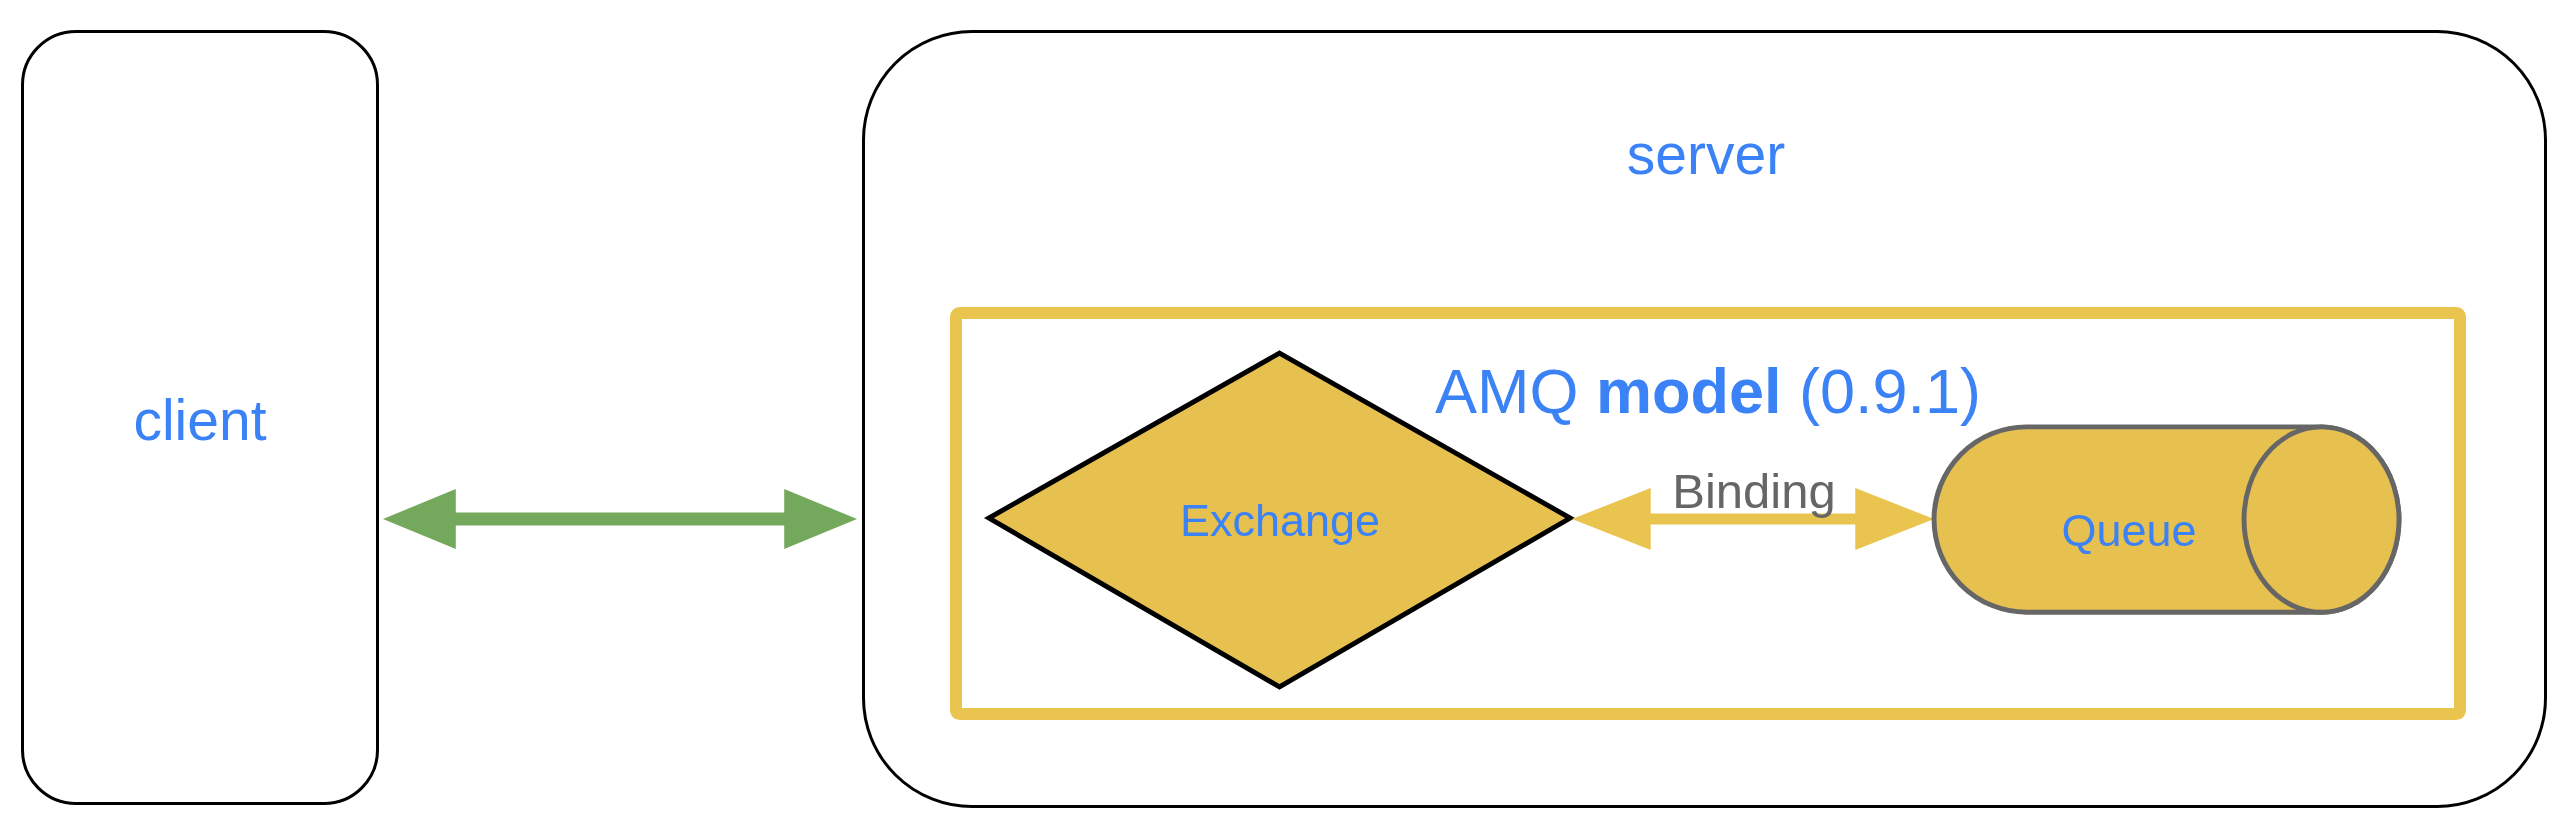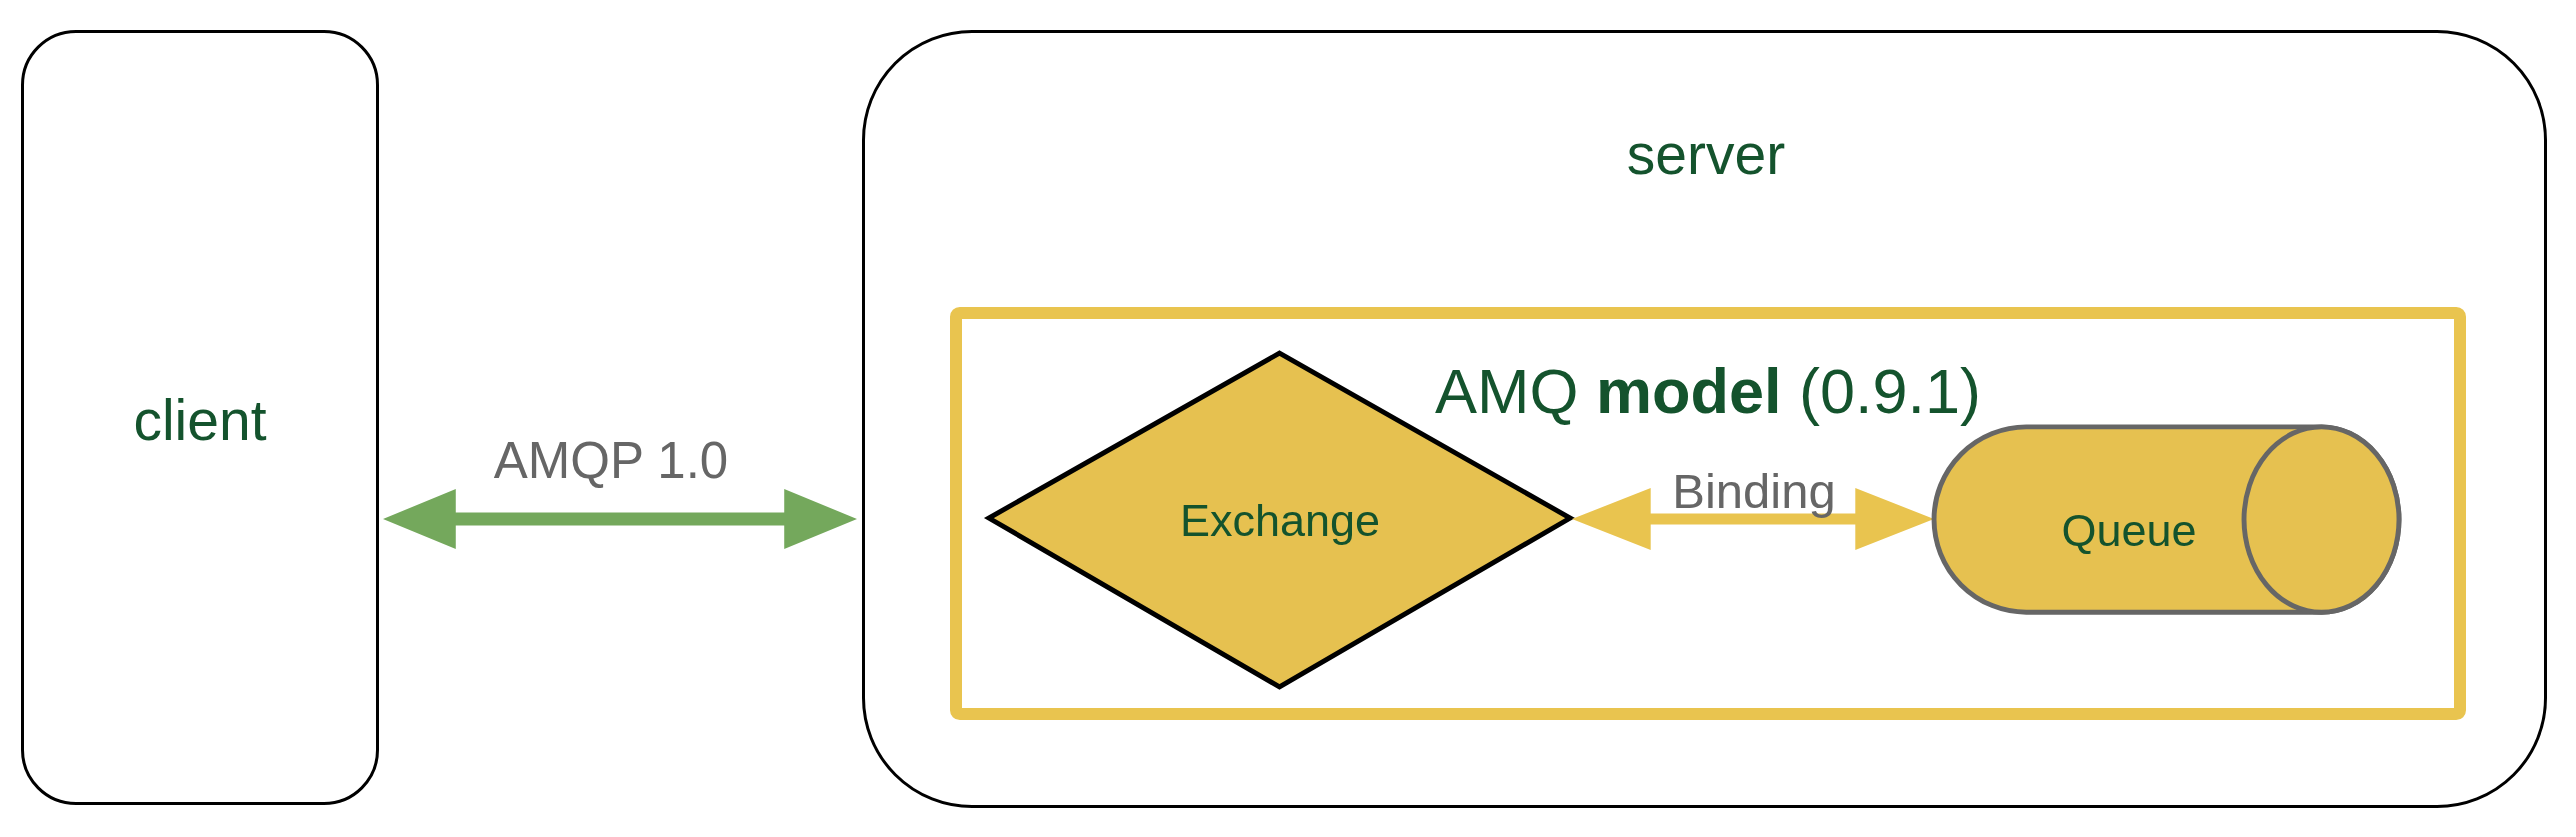--- a/index.html
+++ b/index.html
@@ -37,21 +37,21 @@
     width: 1516px; height: 413px;
     border: 12.8px solid #E9C44F;
     border-radius: 9.8px;
     background: transparent;
   }
   .diagram-label {
     position: absolute;
     transform: translate(-50%, -50%);
     white-space: nowrap;
     line-height: 1;
-    color: #14532d;
+    color: #3b82f6;
   }
   .label-lg { font-size: 57px; }
   .label-md { font-size: 45px; }
   .label-gray { color: #666666; font-size: 51px; }
   #client-label  { left: 200px;  top: 420px; }
   #server-label  { left: 1706px; top: 154px; }
   #amq-model-title { left: 1708px; top: 391px; font-size: 63px; }
   #amq-model-title .bold { font-weight: bold; }
   #exchange-label { left: 1280px; top: 520px; }
   #queue-label    { left: 2129px; top: 530px; }
@@ -75,21 +75,20 @@
   <div id="server-label" class="diagram-label label-lg">server</div>
 
   <div id="amq-model-box" class="box"></div>
   <div id="amq-model-title" class="diagram-label">
     <span>AMQ </span><span class="bold">model</span><span> (0.9.1)</span>
   </div>
 
   <svg id="amqp-arrow-svg" width="474" height="64" viewBox="0 0 482 65">
     <polygon points="0,32.5 74,2 74,26 408,26 408,2 482,32.5 408,63 408,39 74,39 74,63" fill="#74A85C"></polygon>
   </svg>
-  <div id="amqp-label" class="diagram-label label-gray">AMQP 1.0</div>
 
   <svg id="exchange-svg" width="595" height="344" viewBox="0 0 606 350">
     <polygon points="303,5 599,173 303,345 7,173" fill="#E6C150" stroke="#000000" stroke-width="5"></polygon>
   </svg>
   <div id="exchange-label" class="diagram-label label-md">Exchange</div>
 
   <svg id="binding-arrow-svg" width="362" height="62" viewBox="0 0 368 63">
     <polygon points="0,31.5 80,0 80,26 288,26 288,0 368,31.5 288,63 288,37 80,37 80,63" fill="#E9C44F"></polygon>
   </svg>
   <div id="binding-label" class="diagram-label label-gray">Binding</div>

